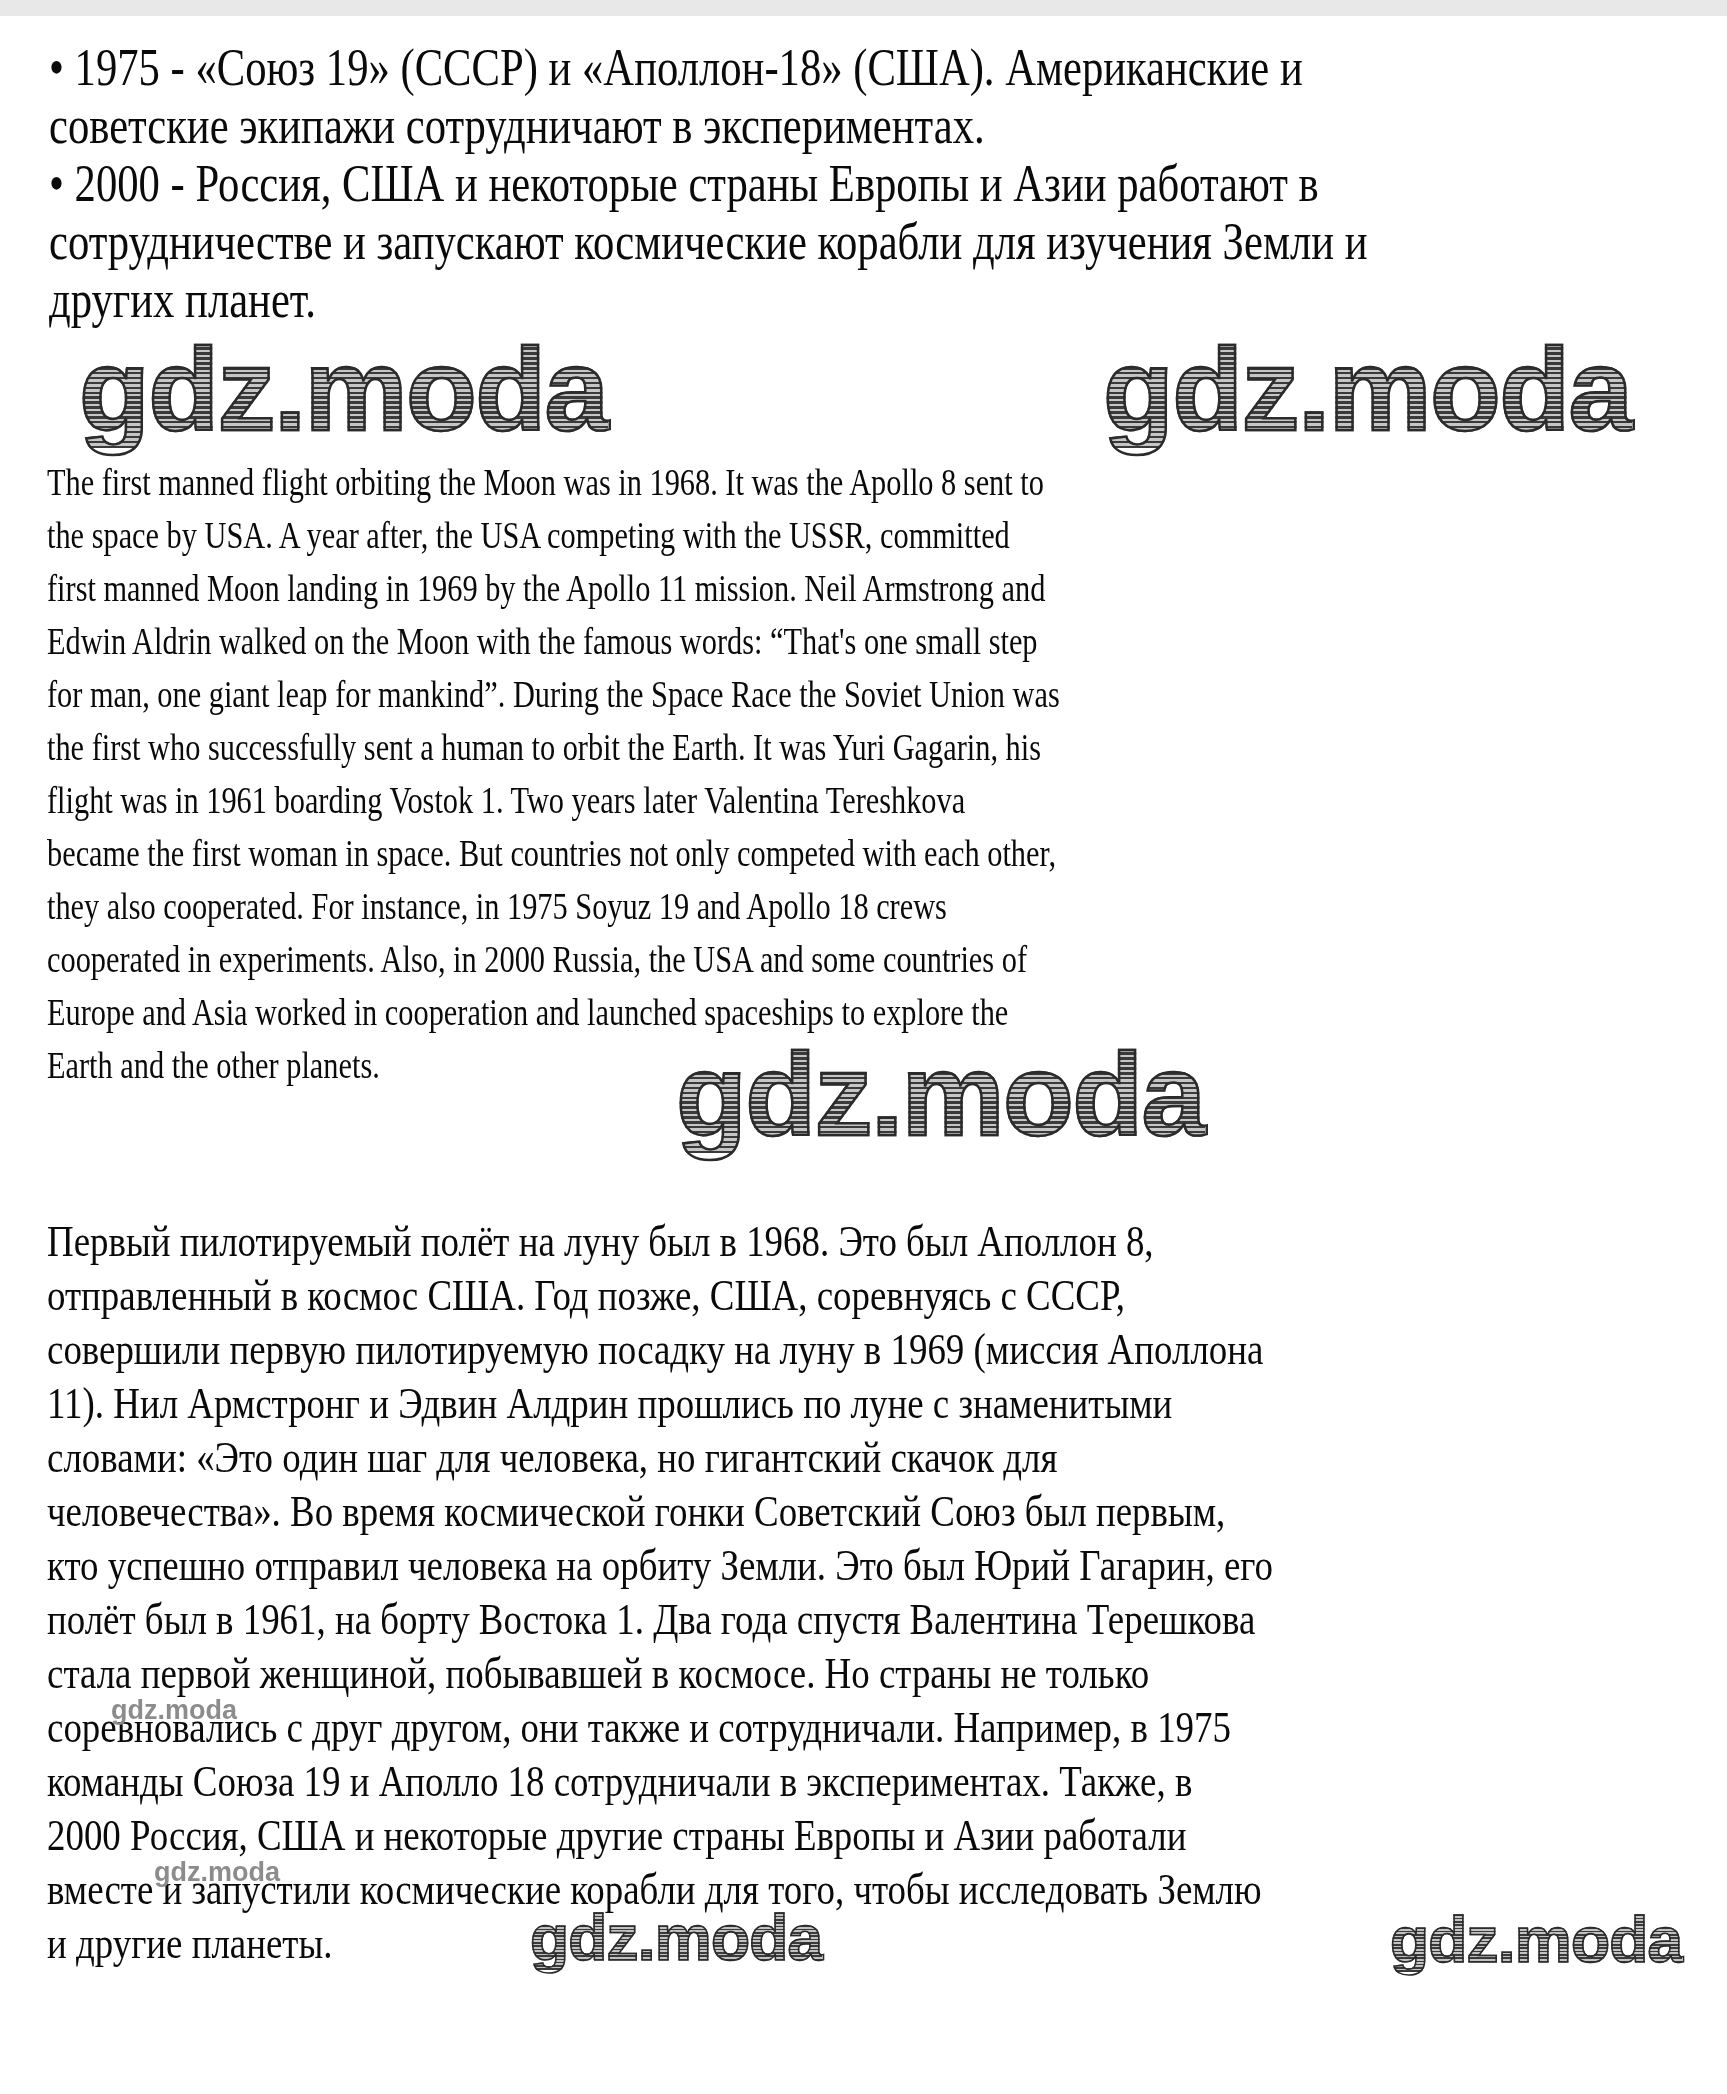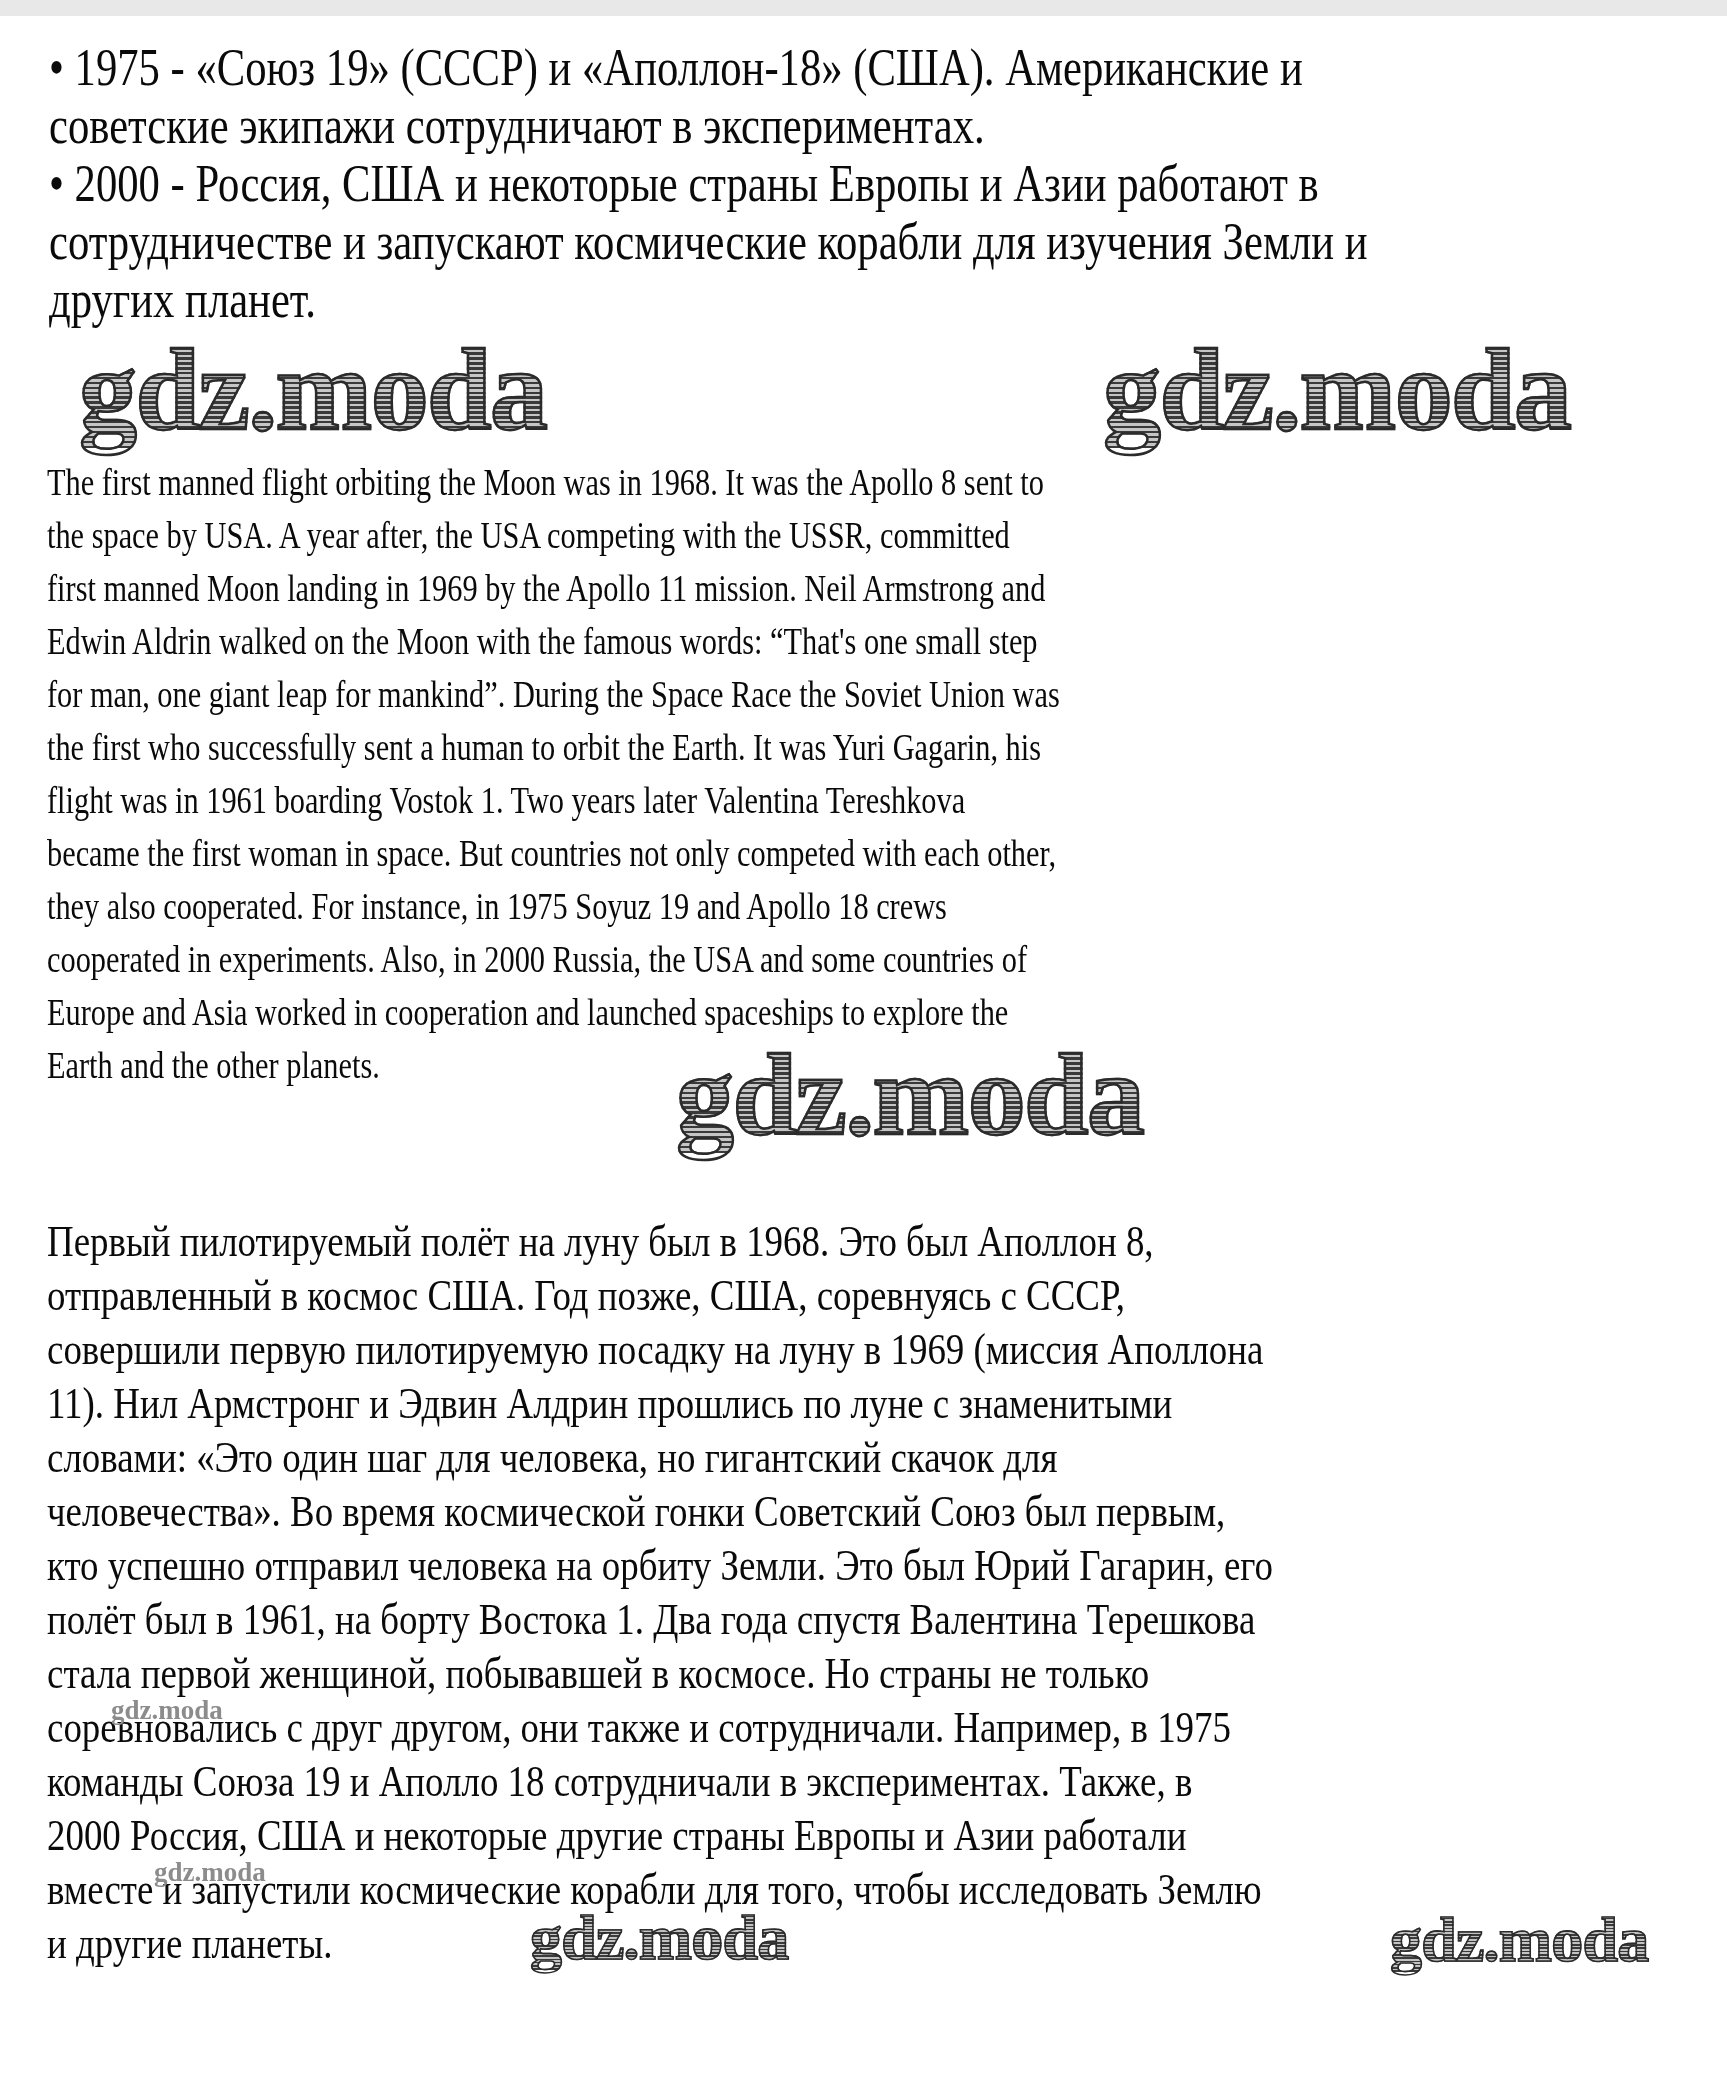--- a/index.html
+++ b/index.html
@@ -20,21 +20,21 @@
     transform:scaleX(0.82);
     transform-origin:0 0;
   }
   .bullets{left:49px; top:23px;  font-size:52px; line-height:58px;}
   .english{left:47px; top:440px; font-size:37px; line-height:53px;}
   .russian{left:47px; top:1198px;font-size:45px; line-height:54px;}
 
   
   .wm{
     position:absolute;
-    font-family:Liberation Serif, serif;
+    font-family:Liberation Sans, sans-serif;
     font-weight:700;
     white-space:nowrap;
     line-height:1;
     letter-spacing:-1.6px;
   }
   .wm-large,.wm-medium{
     background:repeating-linear-gradient(0deg,#3a3a3a 0 2.5px,#c6c6c6 2.5px 4.9px);
     -webkit-background-clip:text;
     background-clip:text;
     color:transparent;

